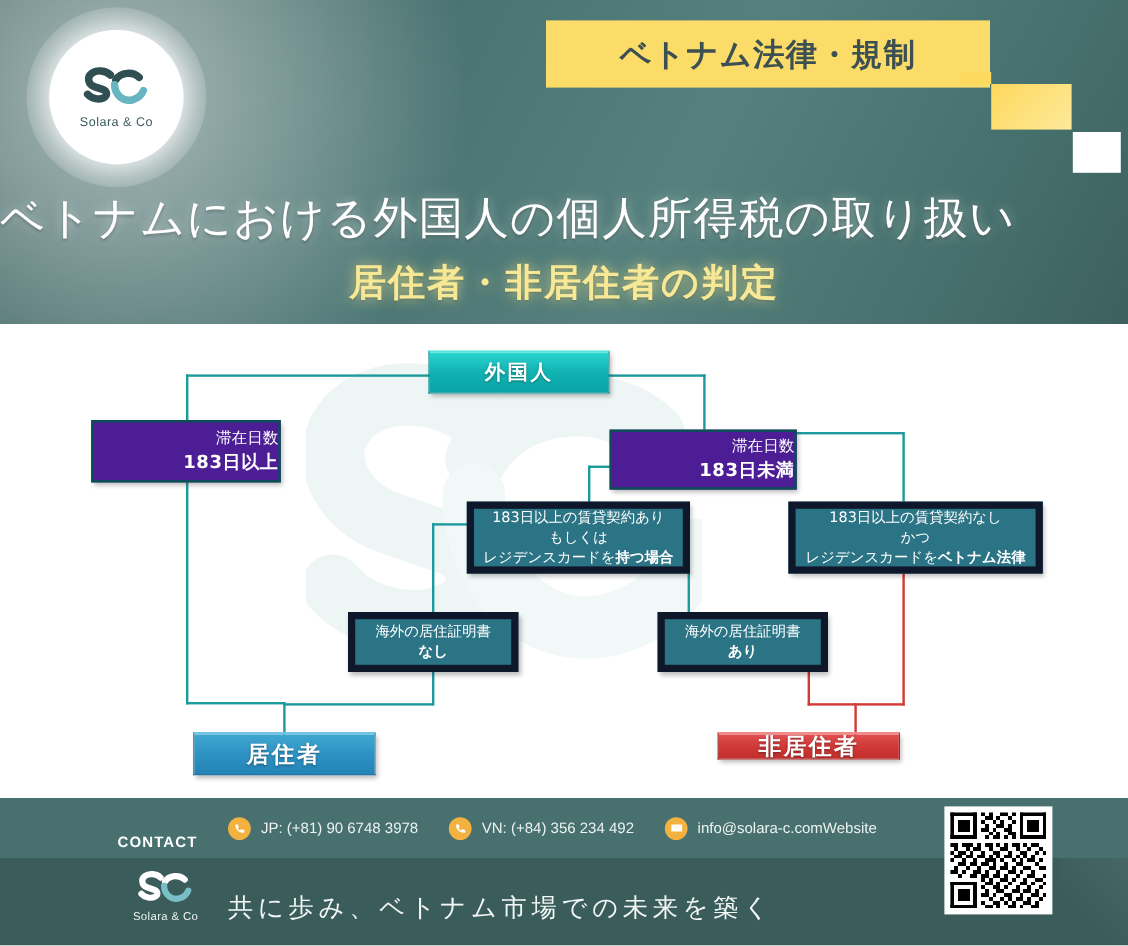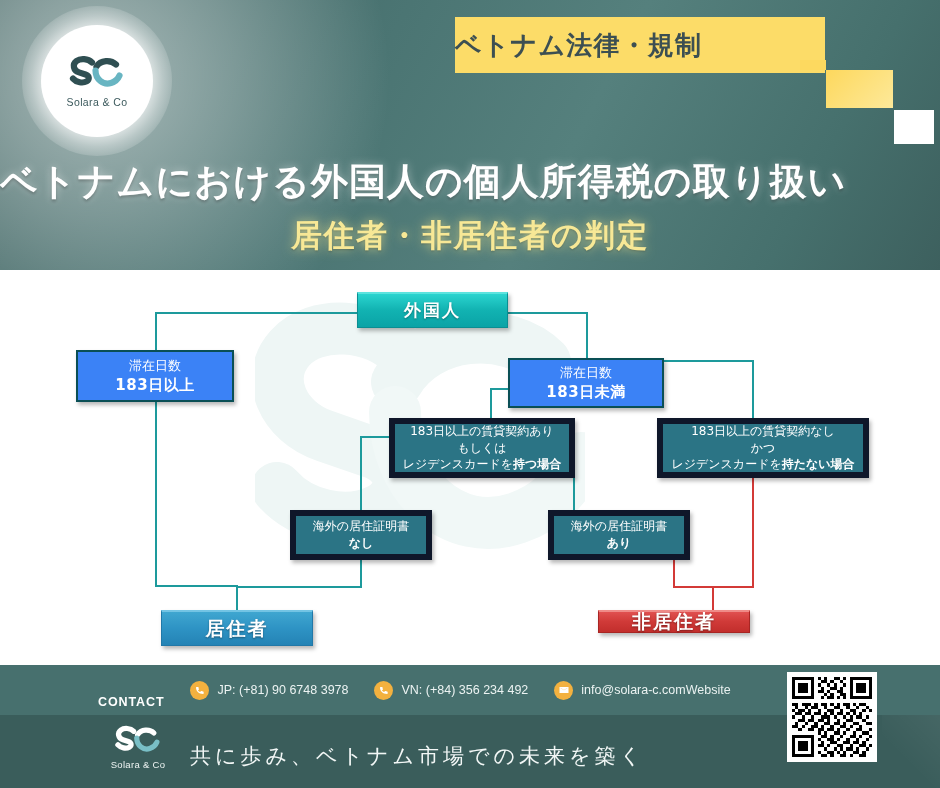--- a/index.html
+++ b/index.html
@@ -29,42 +29,42 @@
     display:flex; flex-direction:column; align-items:center; justify-content:center;
   }
   .logo-mark { width:62px; height:38px; display:block; }
   .logo-word {
     font-size:10.5px; color:#3c5a5d; letter-spacing:.4px;
     margin-top:3px; font-family:"Liberation Sans",sans-serif;
   }
 
   .badge {
     position:absolute; left:455px; top:17px; width:370px; height:56px;
-    background:#fcdc68; display:flex; align-items:center; justify-content:flex-start;
+    background:#fcdc68; display:flex; align-items:center; justify-content:center;
   }
   .badge-text {
     font-size:26px; font-weight:bold; color:#3c4f52; letter-spacing:1.2px;
     font-family:"DejaVu Sans",sans-serif;
   }
   .sq-yellow-sm {
     position:absolute; left:800px; top:60px; width:26px; height:10px;
     background:#fdd95f;
   }
   .sq-yellow-big {
     position:absolute; left:826px; top:70px; width:67px; height:38px;
     background:linear-gradient(135deg,#fdd85d 0%,#fde99a 100%);
   }
   .sq-white {
     position:absolute; left:894px; top:110px; width:40px; height:34px;
     background:#ffffff;
   }
 
   .title {
     position:absolute; left:0; top:157px; width:792px;
-    text-align:center; font-size:37px; font-weight:bold; color:#ffffff;
+    text-align:center; font-size:37px; font-weight:normal; color:#ffffff;
     letter-spacing:1px; font-family:"DejaVu Sans",sans-serif;
     text-shadow:0 0 9px rgba(255,255,255,0.45), 0 2px 3px rgba(0,0,0,0.30);
     white-space:nowrap;
   }
   .subtitle {
     position:absolute; left:0; top:215px; width:940px;
     text-align:center; font-size:31px; font-weight:bold; color:#f7e896;
     letter-spacing:1.5px; font-family:"DejaVu Sans",sans-serif;
     text-shadow:0 0 11px rgba(250,233,140,0.75), 0 1px 2px rgba(0,0,0,0.25);
     white-space:nowrap;
@@ -90,22 +90,22 @@
   
   .n-root {
     background:linear-gradient(180deg,#2ad4cf 0%,#12b3b2 48%,#0aa3a6 100%);
     border:1px solid #0b8e92;
     border-top:2px solid #5ce3de;
     font-size:17px; font-weight:bold; letter-spacing:2px;
     text-shadow:0 1px 2px rgba(0,0,0,0.35);
   }
   
   .n-teal {
-    background:#3b82f6; border:2px solid #0a4f55;
-    font-size:13px; line-height:1.35;
+    background:#4c1d95; border:2px solid #0a4f55;
+    font-size:13px; line-height:1.35;align-items:flex-end;
   }
   
   .n-slate {
     background:#2b7485; border:6px solid #0f172a;
     font-size:12px; line-height:1.4;
   }
   
   .n-blue {
     background:linear-gradient(180deg,#3fa6d0 0%,#2e93c4 50%,#2483b5 100%);
     border:1px solid #2178a8; border-top:2px solid #73c4e4;
@@ -261,21 +261,21 @@
 
     <div class="node n-slate" style="left:389px; top:148px; width:186px; height:60px;">
       <span class="ln">183日以上の賃貸契約あり</span>
       <span class="ln">もしくは</span>
       <span class="ln"><span>レジデンスカードを</span><span class="strong">持つ場合</span></span>
     </div>
 
     <div class="node n-slate" style="left:657px; top:148px; width:212px; height:60px;">
       <span class="ln">183日以上の賃貸契約なし</span>
       <span class="ln">かつ</span>
-      <span class="ln"><span>レジデンスカードを</span><span class="strong">持たない場合</span></span>
+      <span class="ln"><span>レジデンスカードを</span><span class="strong">ベトナム法律</span></span>
     </div>
 
     <div class="node n-slate" style="left:290px; top:240px; width:142px; height:50px;">
       <span class="ln">海外の居住証明書</span>
       <span class="ln strong">なし</span>
     </div>
 
     <div class="node n-slate" style="left:548px; top:240px; width:142px; height:50px;">
       <span class="ln">海外の居住証明書</span>
       <span class="ln strong">あり</span>

